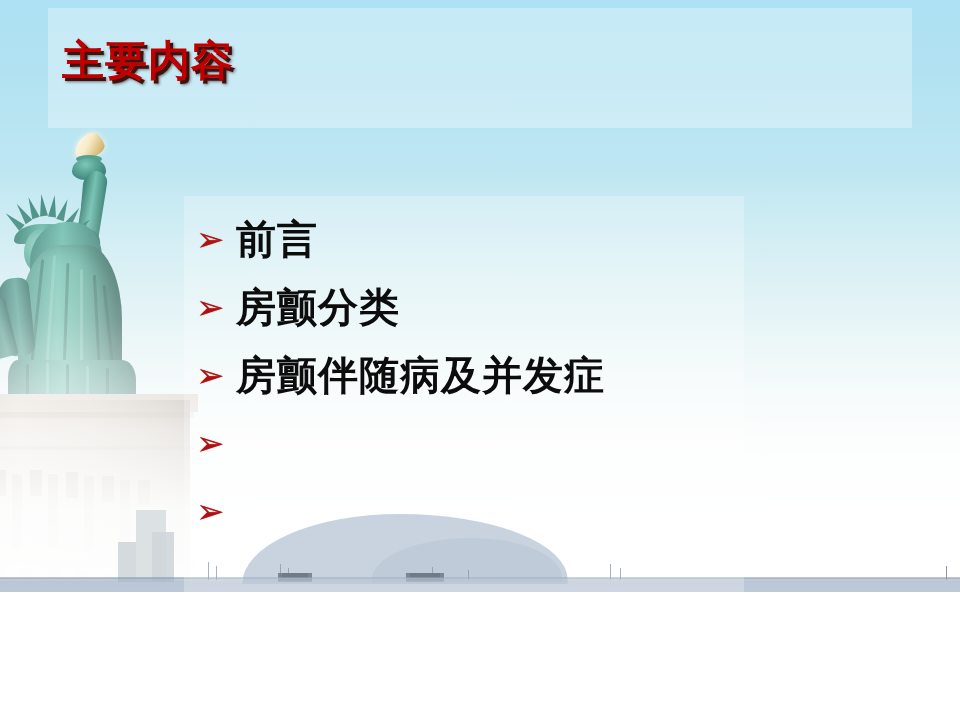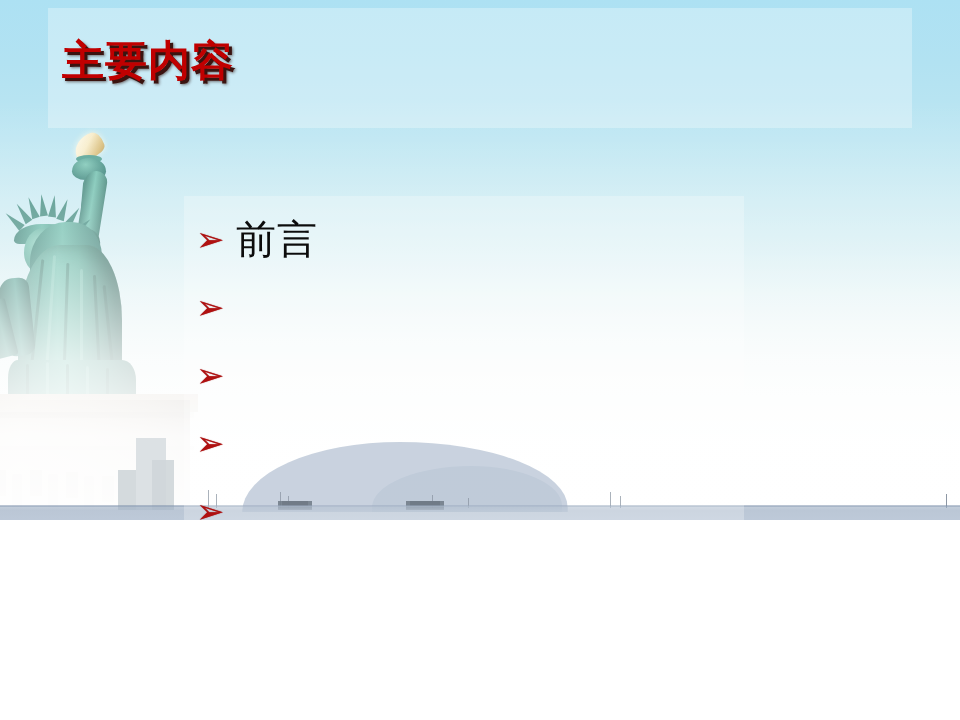--- a/index.html
+++ b/index.html
@@ -8,21 +8,21 @@
     padding: 0;
     background: #ffffff;
   }
   body {
     font-family: "Liberation Sans", "DejaVu Sans", sans-serif;
   }
 
   #slide {
     position: relative;
     width: 960px;
-    height: 520px;
+    height: 592px;
     overflow: hidden;
     background: linear-gradient(to bottom,
         #ade1f3 0%,
         #b2e2f2 12%,
         #bde6f2 27%,
         #cfecf2 45%,
         #e2f2f3 62%,
         #eff7f6 76%,
         #f6fafa 88%,
         #f8fbfa 100%);
@@ -358,21 +358,21 @@
     flex: 0 0 auto;
     width: 40px;
     font-size: 34px;
     line-height: 1;
     color: #B01010;
     font-family: "DejaVu Sans", sans-serif;
     text-shadow: 0 0 1px rgba(140,8,8,.8);
   }
   .bullet-text {
     font-size: 40px;
-    font-weight: normal;
+    font-weight: bold;
     color: #0c0c0c;
     line-height: 1;
     letter-spacing: 1px;
     white-space: nowrap;
   }
 </style>
 </head>
 <body>
 
 <div id="slide">
@@ -484,29 +484,31 @@
 
   <div class="bullets">
 
     <div class="bullet-row">
       <span class="bullet-marker">➢</span>
       <span class="bullet-text">前言</span>
     </div>
 
     <div class="bullet-row">
       <span class="bullet-marker">➢</span>
+      <span class="bullet-text">房颤分类</span>
+    </div>
+
+    <div class="bullet-row">
+      <span class="bullet-marker">➢</span>
+      <span class="bullet-text">房颤伴随病及并发症</span>
     </div>
 
     <div class="bullet-row">
       <span class="bullet-marker">➢</span>
     </div>
 
     <div class="bullet-row">
       <span class="bullet-marker">➢</span>
     </div>
 
-    <div class="bullet-row">
-      <span class="bullet-marker">➢</span>
-    </div>
-
   </div>
 
 </div>
 
 </body></html>

